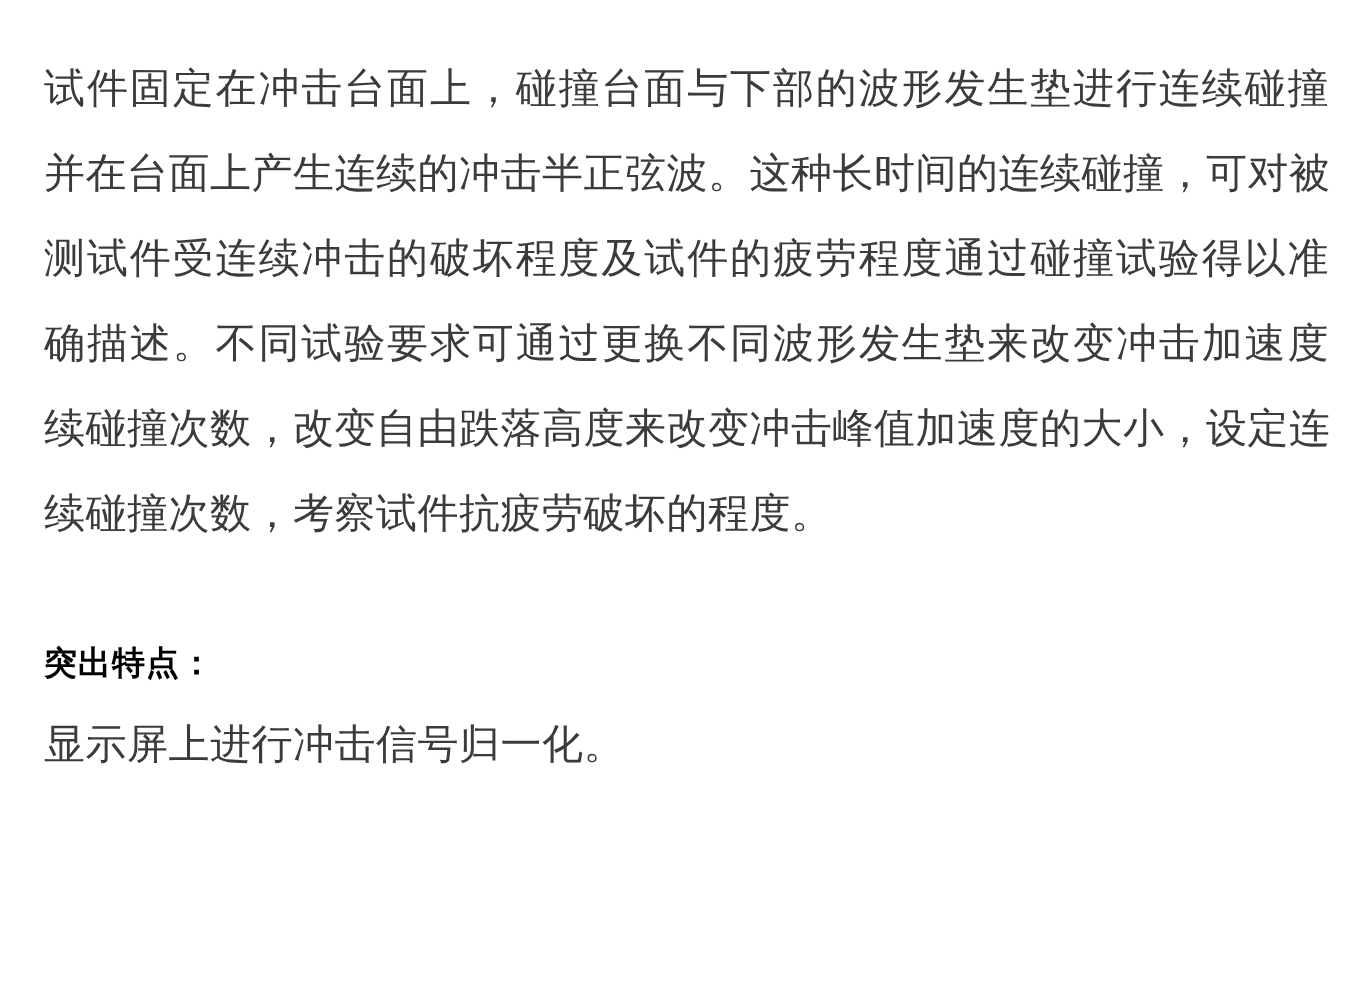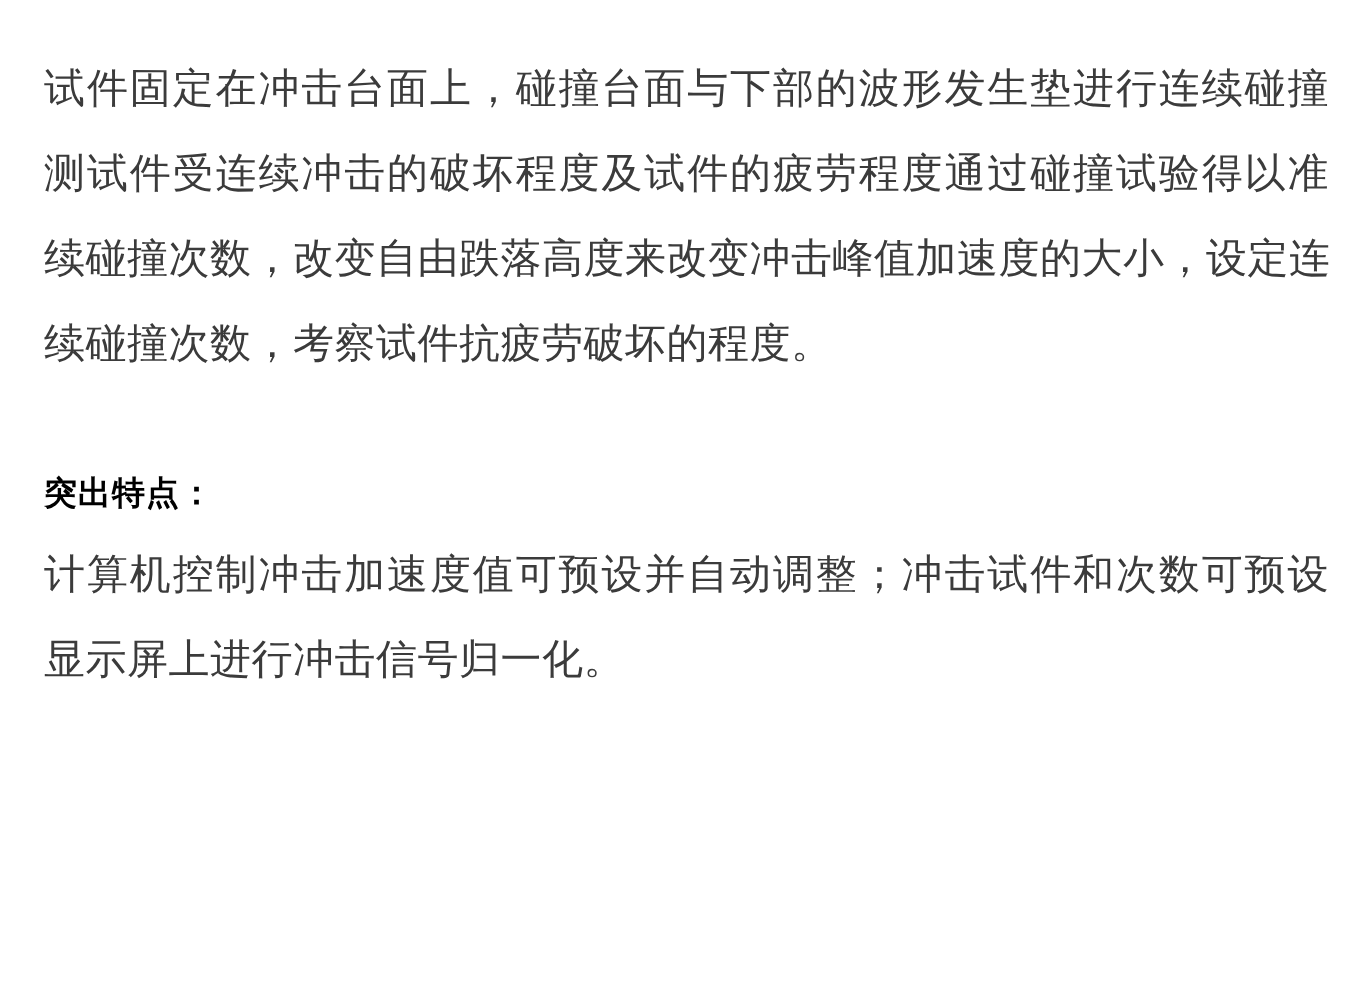--- a/index.html
+++ b/index.html
@@ -53,25 +53,26 @@
     letter-spacing: 1px;
   }
 </style>
 </head>
 <body>
 
 <div class="doc">
 
   <div class="paragraph">
     <div class="line">试件固定在冲击台面上，碰撞台面与下部的波形发生垫进行连续碰撞</div>
+    <div class="line">并在台面上产生连续的冲击半正弦波。这种长时间的连续碰撞，可对被</div>
     <div class="line">测试件受连续冲击的破坏程度及试件的疲劳程度通过碰撞试验得以准</div>
+    <div class="line">确描述。不同试验要求可通过更换不同波形发生垫来改变冲击加速度</div>
     <div class="line">续碰撞次数，改变自由跌落高度来改变冲击峰值加速度的大小，设定连</div>
     <div class="line last">续碰撞次数，考察试件抗疲劳破坏的程度。</div>
   </div>
 
   <h2 class="features-heading">突出特点：</h2>
 
   <div class="paragraph">
-    <div class="line">计算机控制冲击加速度值可预设并自动调整；冲击试件和次数可预设</div>
     <div class="line last">显示屏上进行冲击信号归一化。</div>
   </div>
 
 </div>
 
 </body></html>

